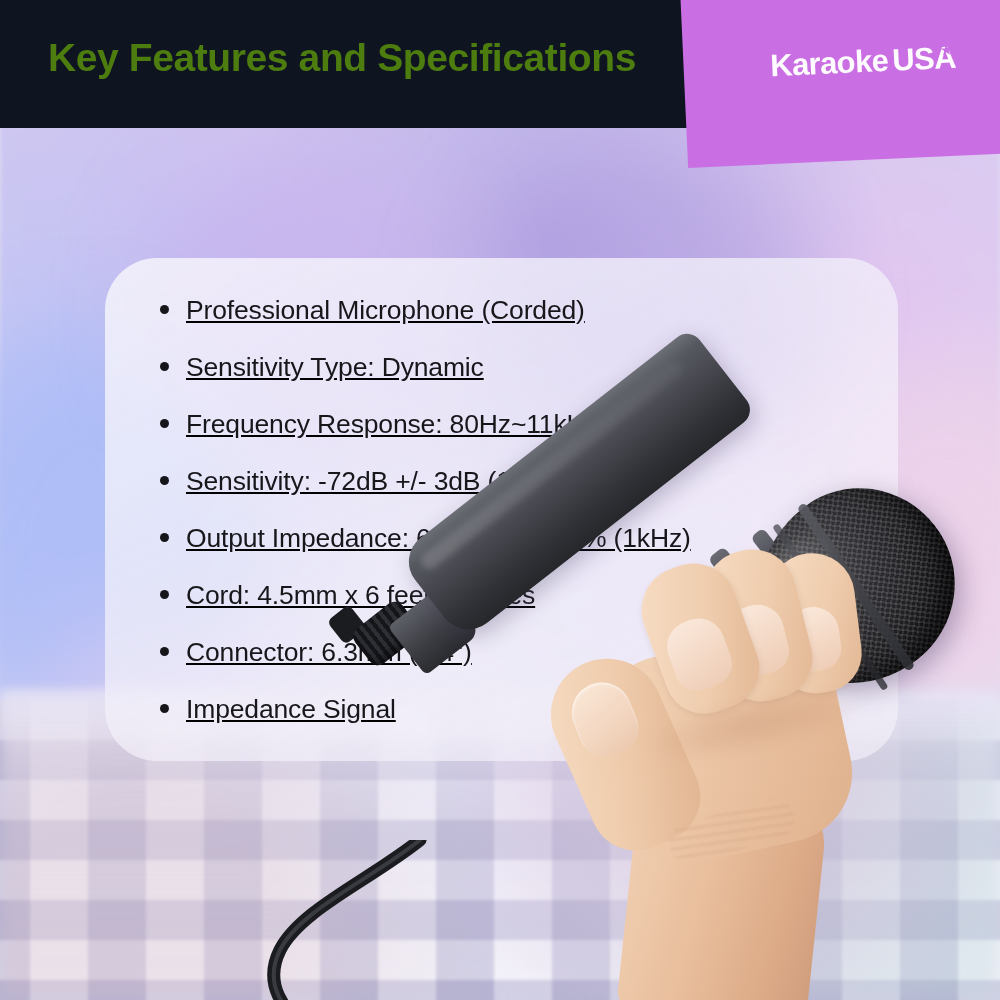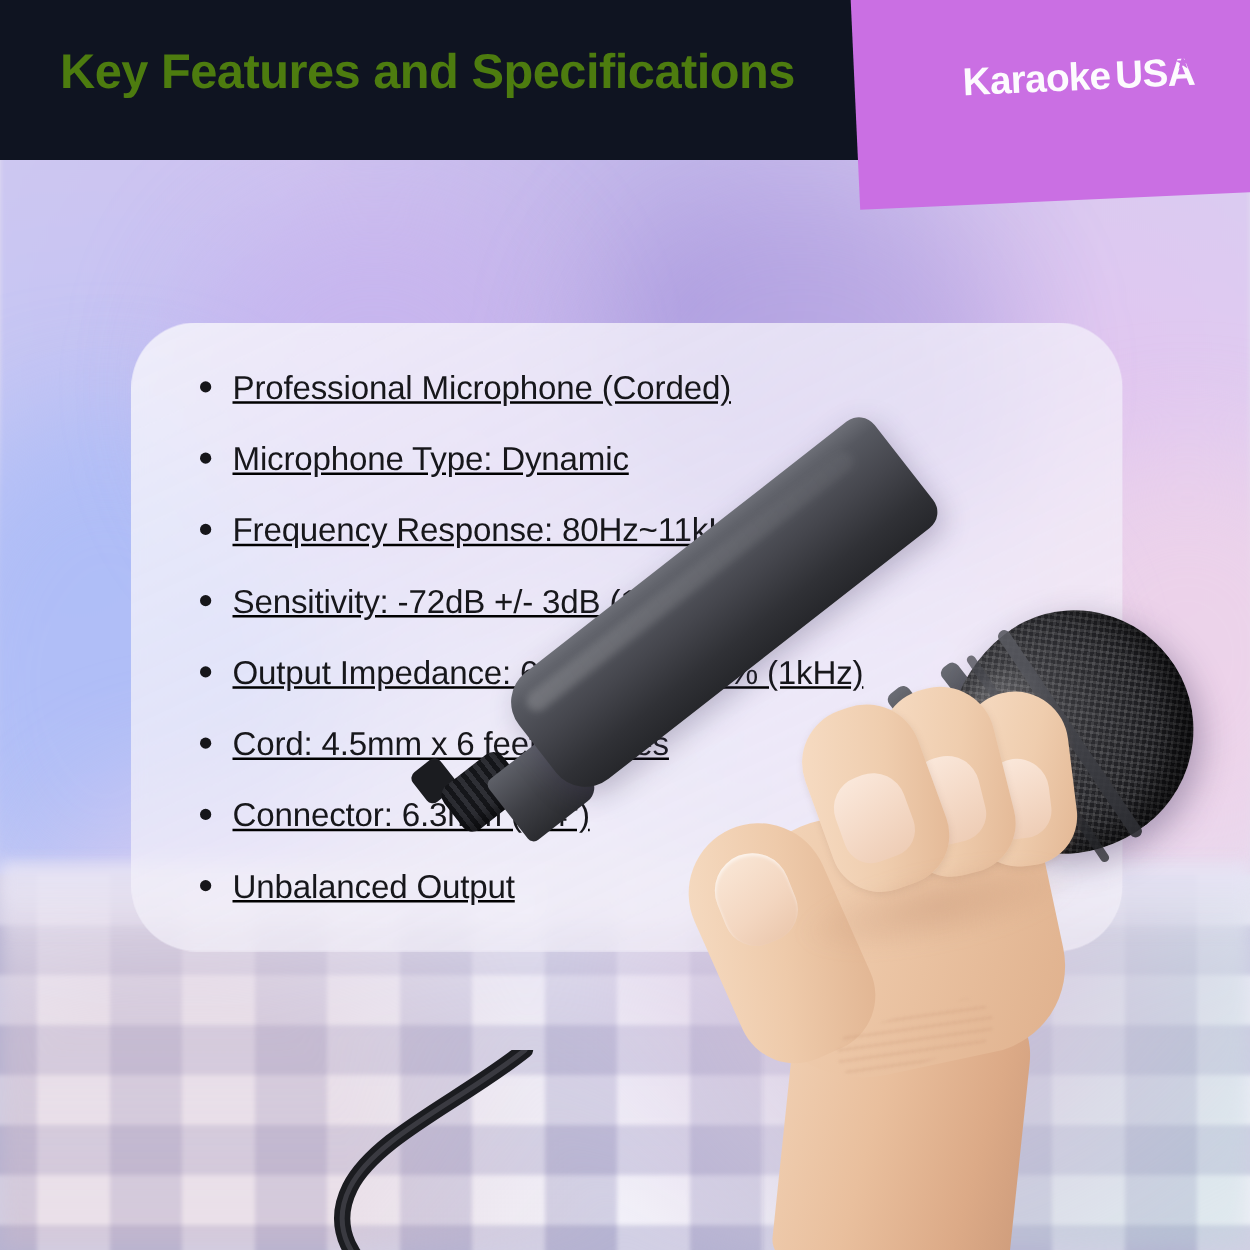--- a/index.html
+++ b/index.html
@@ -288,21 +288,21 @@
   </div>
 
   <div class="spec-card"></div>
   <ul class="spec-list">
     <li class="spec-item">
       <span class="spec-bullet"></span>
       <span class="spec-text">Professional Microphone (Corded)</span>
     </li>
     <li class="spec-item">
       <span class="spec-bullet"></span>
-      <span class="spec-text">Microphone Type: Dynamic</span>
+      <span class="spec-text">Sensitivity Type: Dynamic</span>
     </li>
     <li class="spec-item">
       <span class="spec-bullet"></span>
       <span class="spec-text">Frequency Response: 80Hz~11kHz</span>
     </li>
     <li class="spec-item">
       <span class="spec-bullet"></span>
       <span class="spec-text">Sensitivity: -72dB +/- 3dB (1kHz)</span>
     </li>
     <li class="spec-item">
@@ -312,21 +312,21 @@
     <li class="spec-item">
       <span class="spec-bullet"></span>
       <span class="spec-text">Cord: 4.5mm x 6 feet 7 inches</span>
     </li>
     <li class="spec-item">
       <span class="spec-bullet"></span>
       <span class="spec-text">Connector: 6.3mm (1/4")</span>
     </li>
     <li class="spec-item">
       <span class="spec-bullet"></span>
-      <span class="spec-text">Unbalanced Output</span>
+      <span class="spec-text">Impedance Signal</span>
     </li>
   </ul>
 
   <div class="mic-wrap">
     <svg class="cord" width="420" height="200" viewBox="0 0 420 200">
       <path d="M200,0 C150,40 80,70 60,110 C44,142 60,172 95,192" fill="none" stroke="#1b1c20" stroke-width="13" stroke-linecap="round"></path>
       <path d="M200,0 C150,40 80,70 60,110 C44,142 60,172 95,192" fill="none" stroke="#4b4c53" stroke-width="4" stroke-linecap="round" opacity="0.65"></path>
     </svg>
 
     <div class="mic-ferrule"></div>

